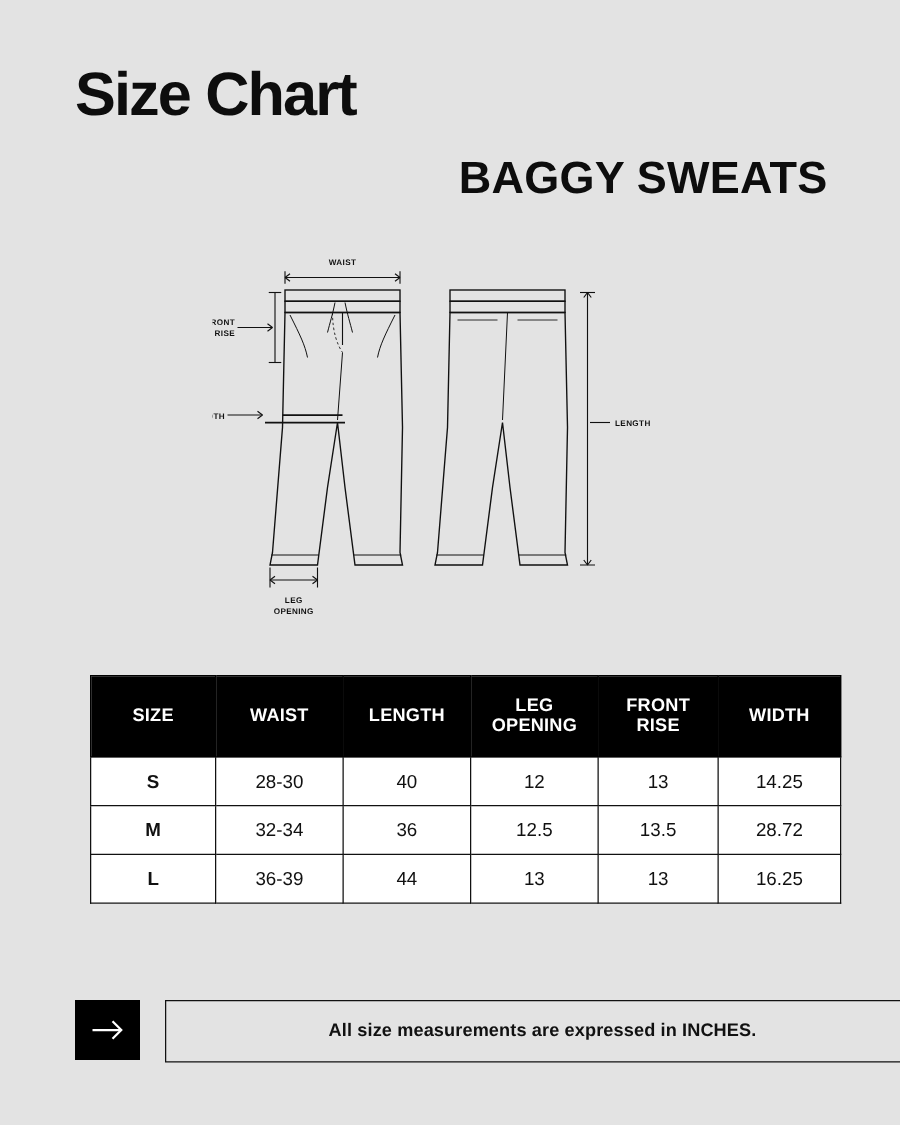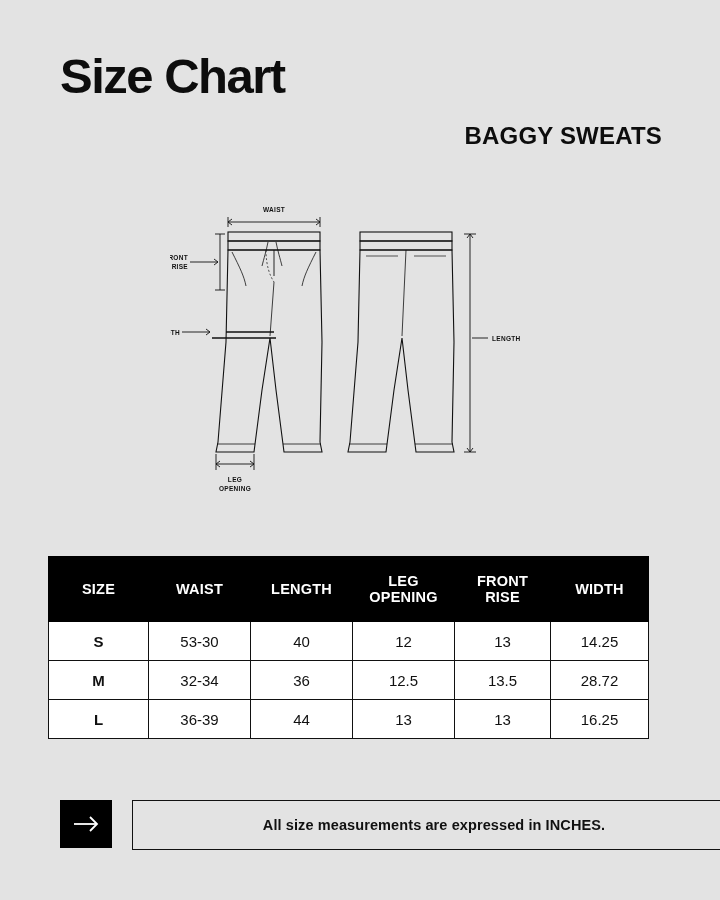--- a/index.html
+++ b/index.html
@@ -32,44 +32,43 @@
     font-weight: 700;
     letter-spacing: -1.5px;
     line-height: 1;
     color: #0d0d0d;
     text-align: center;
   }
   .title-sub {
     position: absolute;
     right: 58px;
     top: 124px;
-    font-size: 24px;
+    font-size: 36px;
     font-weight: 700;
     letter-spacing: 0.2px;
     line-height: 1;
     color: #0d0d0d;
     margin-left: 48px;
   }
 
   
   .diagram {
     position: absolute;
     left: 170px;
     top: 190px;
     width: 390px;
     height: 320px;
   }
 
   
   .table-wrap {
     position: absolute;
-    left: 48px;
+    left: 72px;
     top: 540px;
     width: 580px;
-    margin-top: 16px;
   }
   table.size-table {
     border-collapse: collapse;
     width: 600px;
     table-layout: fixed;
     background: #ffffff;
   }
   table.size-table th,
   table.size-table td {
     border: 1px solid #111111;
@@ -277,21 +276,21 @@
           <th>
             <span>FRONT</span><br>
             <span>RISE</span>
           </th>
           <th>WIDTH</th>
         </tr>
       </thead>
       <tbody>
         <tr>
           <td class="size-cell">S</td>
-          <td>53-30</td>
+          <td>28-30</td>
           <td>40</td>
           <td>12</td>
           <td>13</td>
           <td>14.25</td>
         </tr>
         <tr>
           <td class="size-cell">M</td>
           <td>32-34</td>
           <td>36</td>
           <td>12.5</td>

